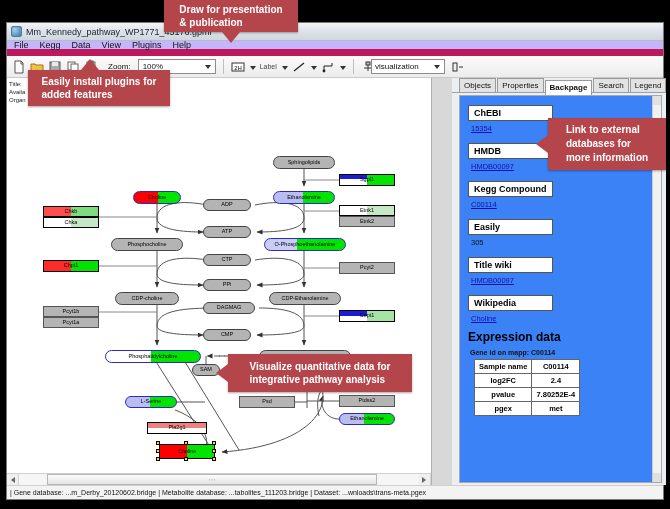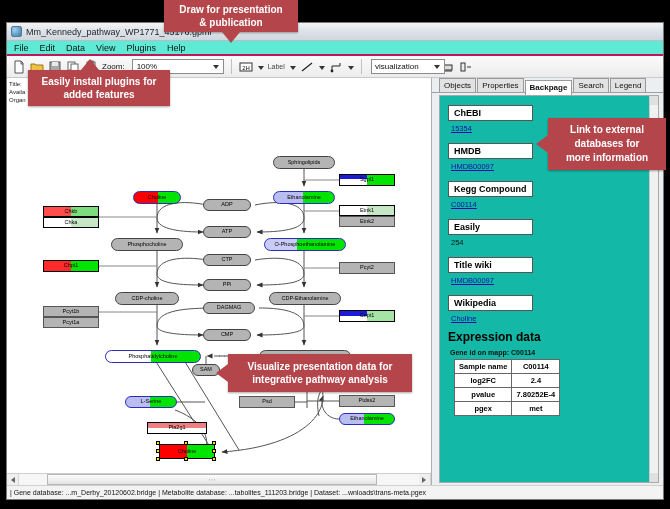--- a/index.html
+++ b/index.html
@@ -30,45 +30,45 @@
   }
   #title-bar .winicon {
     width:11px;height:11px;margin-right:4px;
     background:radial-gradient(circle at 30% 30%, #9fd0ef, #3a7ca5);
     border:1px solid #56789a; border-radius:2px;
   }
   #title-bar .title-text { font-size:9px; color:#20262c; white-space:nowrap; }
 
   
   #menu-bar {
-    height:15px; flex:0 0 15px; background:#5eead4;
-    border-bottom:2px solid #be185d;
+    height:15px; flex:0 0 15px; background:#c4b5fd;
+    border-bottom:7px solid #be185d;
     display:flex; align-items:center; padding-left:6px; gap:9px;text-align:center;
   }
   #menu-bar .menu-item { font-size:9px; color:#111; cursor:default; padding:0 1px; }
 
   
   #toolbar {
     height:22px; flex:0 0 22px;
     background:linear-gradient(180deg,#fbfbfb,#ececec);
     border-bottom:1px solid #c9c9c9;
     display:flex; align-items:center; padding-left:5px; gap:4px;
     position:relative;
   }
   .tb-ico { width:14px;height:14px;position:relative; display:inline-block; }
   .tb-sep { width:1px;height:15px;background:#c0c0c0;margin:0 3px; }
   .tb-arrow { width:7px;height:12px;display:inline-block;position:relative; }
   .tb-arrow::after{
     content:"";position:absolute;left:1px;top:5px;
     border-left:3px solid transparent;border-right:3px solid transparent;
     border-top:4px solid #333;
   }
-  .zoom-label{font-size:8px;color:#111;margin-right:3px;}
+  .zoom-label{font-size:8px;color:#111;margin-left:6px;margin-right:3px;}
   #zoom-combo{
-    width:92px;height:15px;background:#fff;border:1px solid #8c8c8c;
+    width:78px;height:15px;background:#fff;border:1px solid #8c8c8c;
     display:flex;align-items:center;justify-content:space-between;
     padding:0 2px 0 4px;font-size:8px;color:#111;
   }
   #zoom-combo .cb-arrow{width:10px;height:13px;position:relative;}
   #zoom-combo .cb-arrow::after{
     content:"";position:absolute;left:2px;top:5px;
     border-left:3px solid transparent;border-right:3px solid transparent;
     border-top:4px solid #333;
   }
   .tb-btn-label{font-size:7px;color:#444;}
@@ -87,21 +87,21 @@
   }
 
   
   #body-split { flex:1 1 auto; display:flex; min-height:0; background:#d8d8d8;}
   #left-pane {
     width:425px; flex:0 0 425px; background:#fff; position:relative; overflow:hidden;
     border-right:1px solid #b0b0b0;
     display:flex;flex-direction:column;
   }
   #canvas-area{flex:1 1 auto;position:relative;overflow:hidden;background:#fff;}
-  #right-pane { flex:1 1 auto; background:#eceff1; position:relative; display:flex;flex-direction:column;}
+  #right-pane { flex:1 1 auto; background:#eceff1; position:relative; display:flex;flex-direction:column;margin-left:20px;}
 
   
   #meta-labels{position:absolute;left:2px;top:2px;font-size:6px;color:#222;line-height:8px;}
 
   
   #hscroll {
     height:12px;flex:0 0 12px;background:#efefef;border-top:1px solid #cfcfcf;
     display:flex;align-items:center;
   }
   #hscroll .sb-btn{width:12px;height:11px;position:relative;border-right:1px solid #d5d5d5;}
@@ -126,21 +126,21 @@
   #tab-strip{
     height:15px;flex:0 0 15px;display:flex;align-items:flex-end;
     background:#eceff1;padding-left:7px;gap:1px;border-bottom:1px solid #9aa0a6;
   }
   .tab{
     font-size:8px;color:#111;padding:1px 4px 1px 4px;background:#e2e2e2;
     border:1px solid #9a9a9a;border-bottom:none;line-height:11px;
   }
   .tab.active{background:#fff;font-weight:bold;padding-bottom:2px;position:relative;top:3px;}
   #backpage{
-    flex:1 1 auto;background:#14b8a6;margin:2px 4px 2px 7px;border:1px solid #a9a9a9;
+    flex:1 1 auto;background:#3b82f6;margin:2px 4px 2px 7px;border:1px solid #a9a9a9;
     overflow:hidden;position:relative;padding:6px 0 0 8px;
   }
   .bp-head{
     display:inline-block;min-width:85px;border:1px solid #555;background:#fff;
     font-size:9px;font-weight:bold;color:#000;padding:2px 5px;margin-bottom:3px;
   }
   .bp-link{font-size:7.5px;color:#1a0dab;text-decoration:underline;display:block;margin:0 0 7px 3px;}
   .bp-plain{font-size:7.5px;color:#111;display:block;margin:0 0 7px 3px;}
   .bp-section{font-size:12px;font-weight:bold;color:#000;margin:2px 0 5px 0;}
   .bp-note{font-size:7px;color:#111;margin:0 0 3px 2px;font-weight:bold;}
@@ -168,21 +168,21 @@
   .nlabel{position:relative;z-index:3;}
   svg.overlay{position:absolute;left:0;top:0;pointer-events:none;}
 
   .sel-handle{
     position:absolute;width:4px;height:4px;background:#ffe400;border:1px solid #000;z-index:9;
   }
 
   
   .callout{
     position:absolute;background:#b4454a;color:#fff;font-weight:bold;
-    font-size:10px;text-align:center;line-height:13px;
+    font-size:10px;line-height:13px;
     display:flex;align-items:center;justify-content:center;
     padding:0 8px;z-index:40;
     box-shadow:0 1px 2px rgba(0,0,0,.35);
   }
   .callout .tip{position:absolute;}
   .tip-down{
     bottom:-11px;left:50%;margin-left:-9px;width:0;height:0;
     border-left:9px solid transparent;border-right:9px solid transparent;border-top:11px solid #b4454a;
   }
   .tip-up{
@@ -199,21 +199,21 @@
 
 <div id="app-window">
 
   <div id="title-bar">
     <div class="winicon"></div>
     <div class="title-text">Mm_Kennedy_pathway_WP1771_45176.gpml</div>
   </div>
 
   <div id="menu-bar">
     <div class="menu-item">File</div>
-    <div class="menu-item">Edit</div>
+    <div class="menu-item">Kegg</div>
     <div class="menu-item">Data</div>
     <div class="menu-item">View</div>
     <div class="menu-item">Plugins</div>
     <div class="menu-item">Help</div>
   </div>
 
   <div id="toolbar">
     <span class="tb-ico">
       <svg width="14" height="14" viewBox="0 0 14 14">
           <path d="M3 1h6l2 2v10H3z" fill="#fff" stroke="#555"></path>
@@ -548,21 +548,21 @@
         <div class="bp-head">ChEBI</div>
         <a class="bp-link" href="#">15354</a>
 
         <div class="bp-head">HMDB</div>
         <a class="bp-link" href="#">HMDB00097</a>
 
         <div class="bp-head">Kegg Compound</div>
         <a class="bp-link" href="#">C00114</a>
 
         <div class="bp-head">Easily</div>
-        <span class="bp-plain">254</span>
+        <span class="bp-plain">305</span>
 
         <div class="bp-head">Title wiki</div>
         <a class="bp-link" href="#">HMDB00097</a>
 
         <div class="bp-head">Wikipedia</div>
         <a class="bp-link" href="#">Choline</a>
 
         <div class="bp-section">Expression data</div>
         <div class="bp-note">Gene id on mapp: C00114</div>
 
@@ -611,16 +611,16 @@
 </div>
 
 <div class="callout" style="left:548px;top:118px;width:118px;height:52px;line-height:14px;">
   <span style="white-space:pre-line;">Link  to external
 databases  for
 more information</span>
   <span class="tip tip-left"></span>
 </div>
 
 <div class="callout" style="left:228px;top:354px;width:184px;height:38px;">
-  <span style="white-space:pre-line;">Visualize presentation data  for
+  <span style="white-space:pre-line;">Visualize quantitative data  for
 integrative pathway analysis</span>
   <span class="tip tip-left"></span>
 </div>
 
 </body></html>

